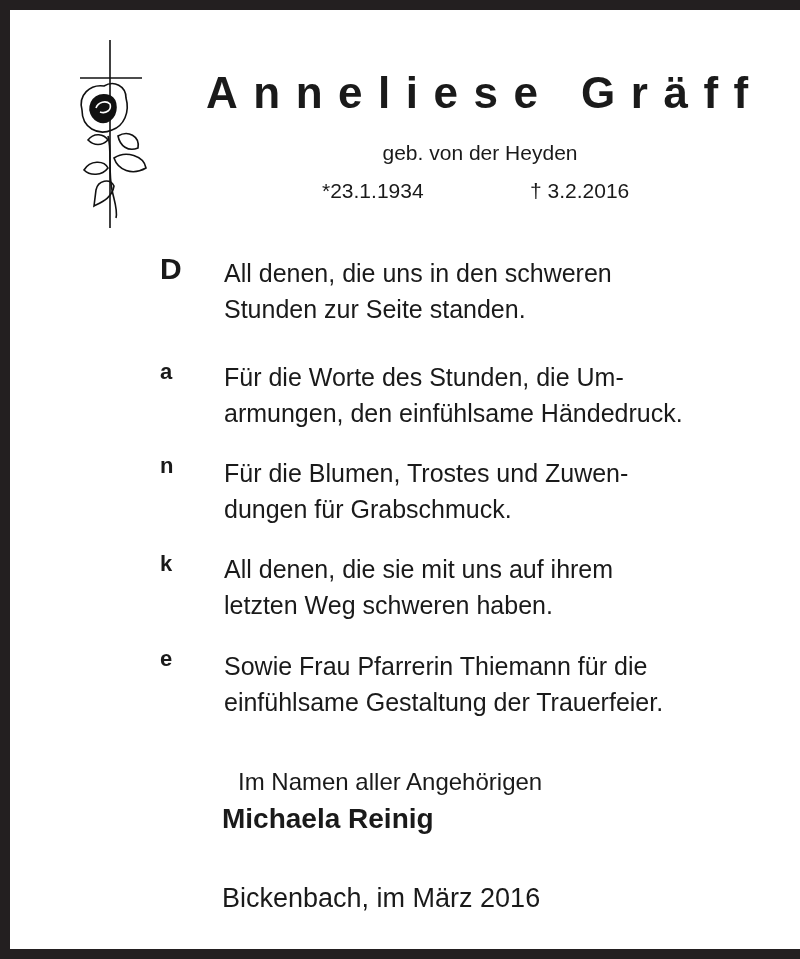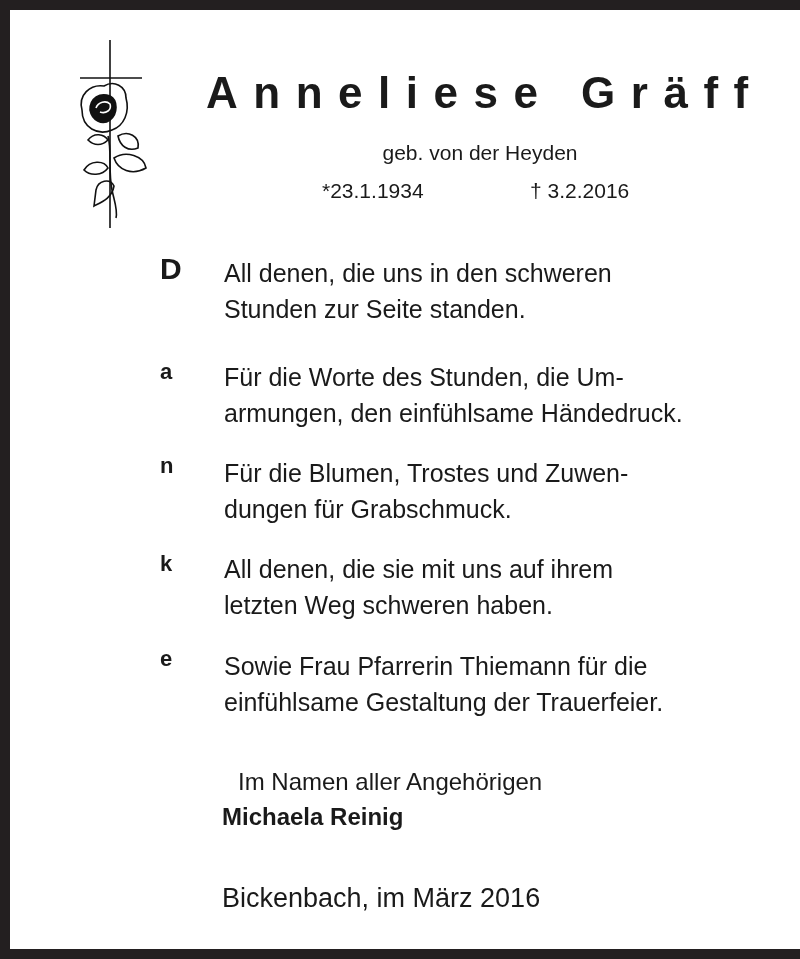--- a/index.html
+++ b/index.html
@@ -9,21 +9,21 @@
   .title { position:absolute; left:196px; top:58px; font-size:44px; font-weight:bold; letter-spacing:15.5px; white-space:nowrap; color:#1a1a1a; }
   .born { position:absolute; left:0; width:940px; top:131px; text-align:center; font-size:21px; }
   .dates { position:absolute; top:169px; font-size:21px; white-space:nowrap; }
   .d-birth { left:312px; }
   .d-death { left:480px;margin-left:40px; }
   .row { position:absolute; left:0; width:780px; }
   .letter { position:absolute; left:150px; font-size:22px; font-weight:bold; }
   .letter.big { font-size:30px; }
   .line { position:absolute; left:214px; font-size:25px; line-height:36px; white-space:nowrap; }
   .sig-intro { position:absolute; left:212px; top:758px; font-size:24px; white-space:nowrap;margin-left:16px; }
-  .sig-name { position:absolute; left:212px; top:793px; font-size:24px; font-weight:bold; white-space:nowrap; }
+  .sig-name { position:absolute; left:212px; top:793px; font-size:28px; font-weight:bold; white-space:nowrap; }
   .place { position:absolute; left:212px; top:873px; font-size:27px; white-space:nowrap; }
 </style>
 </head>
 <body>
 
 <div class="card">
   <svg class="rose" viewBox="0 0 84 190">
     <g fill="none" stroke="#111" stroke-width="1.6">
       <line x1="42" y1="0" x2="42" y2="188"></line>
       <line x1="12" y1="38" x2="74" y2="38"></line>

